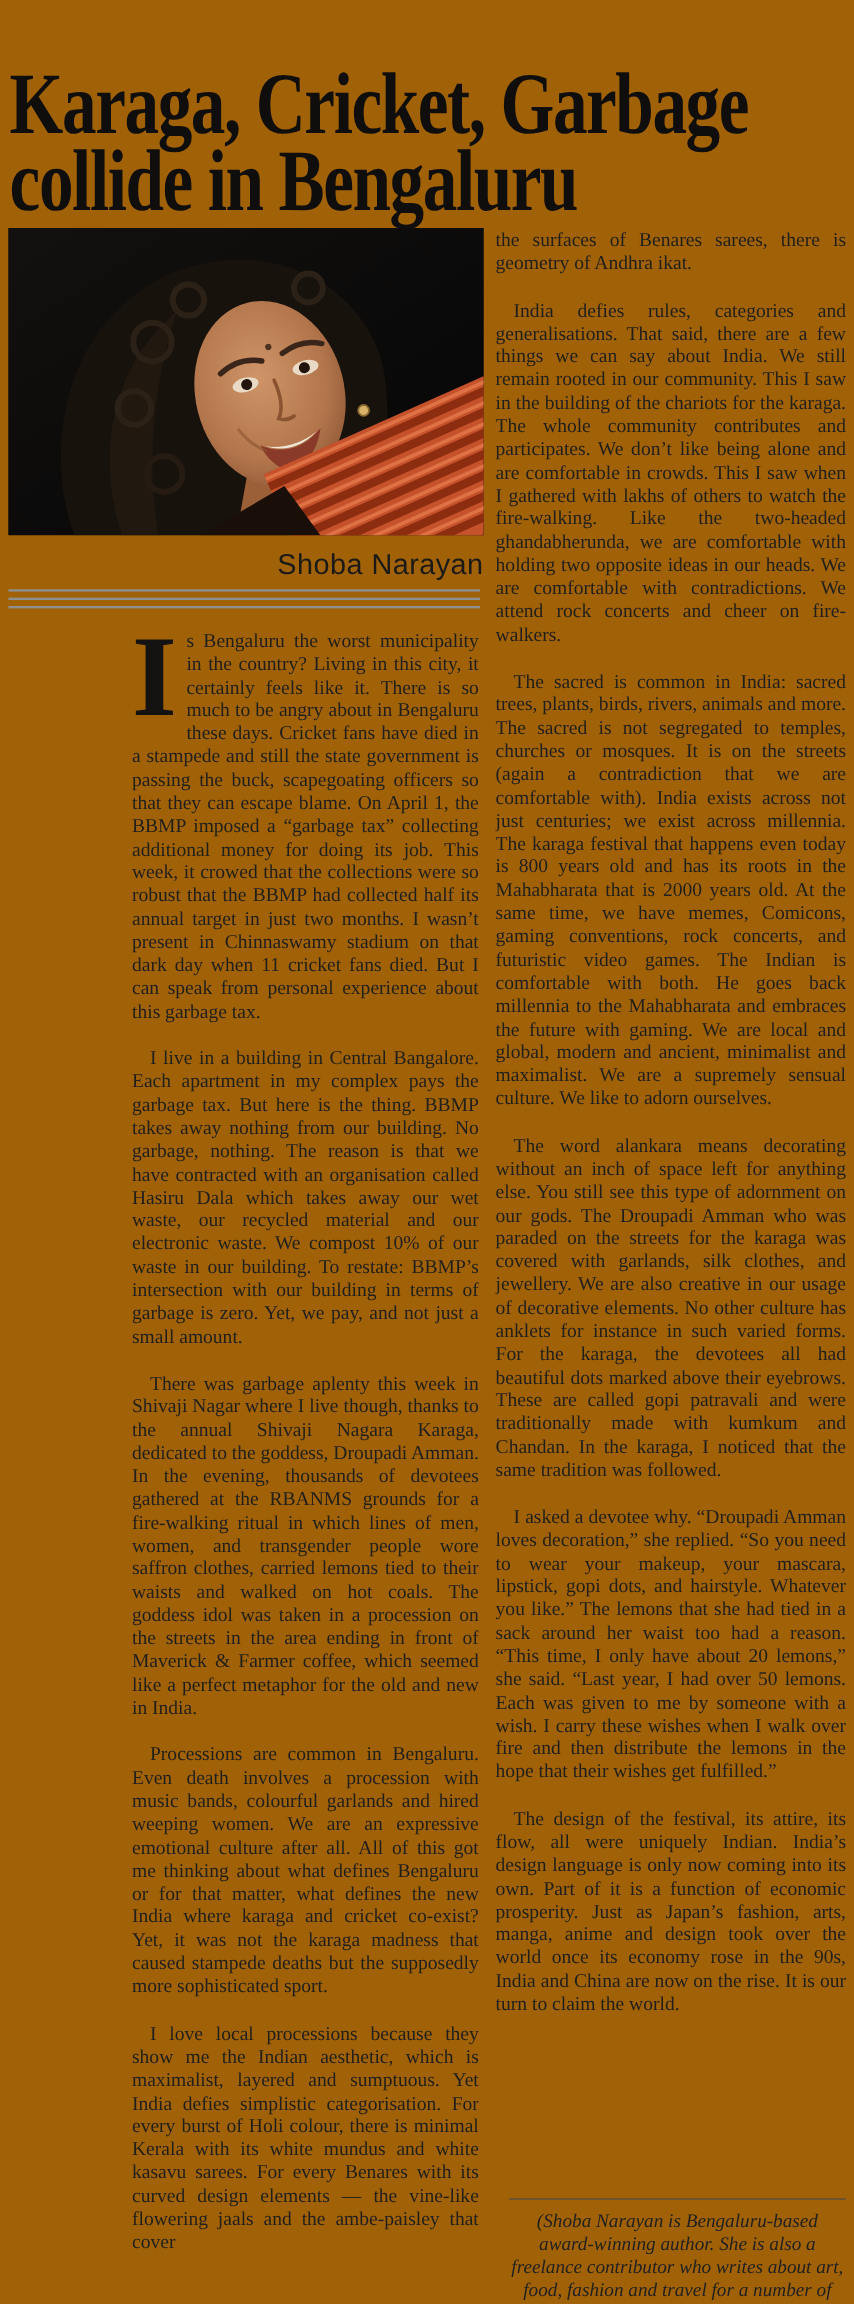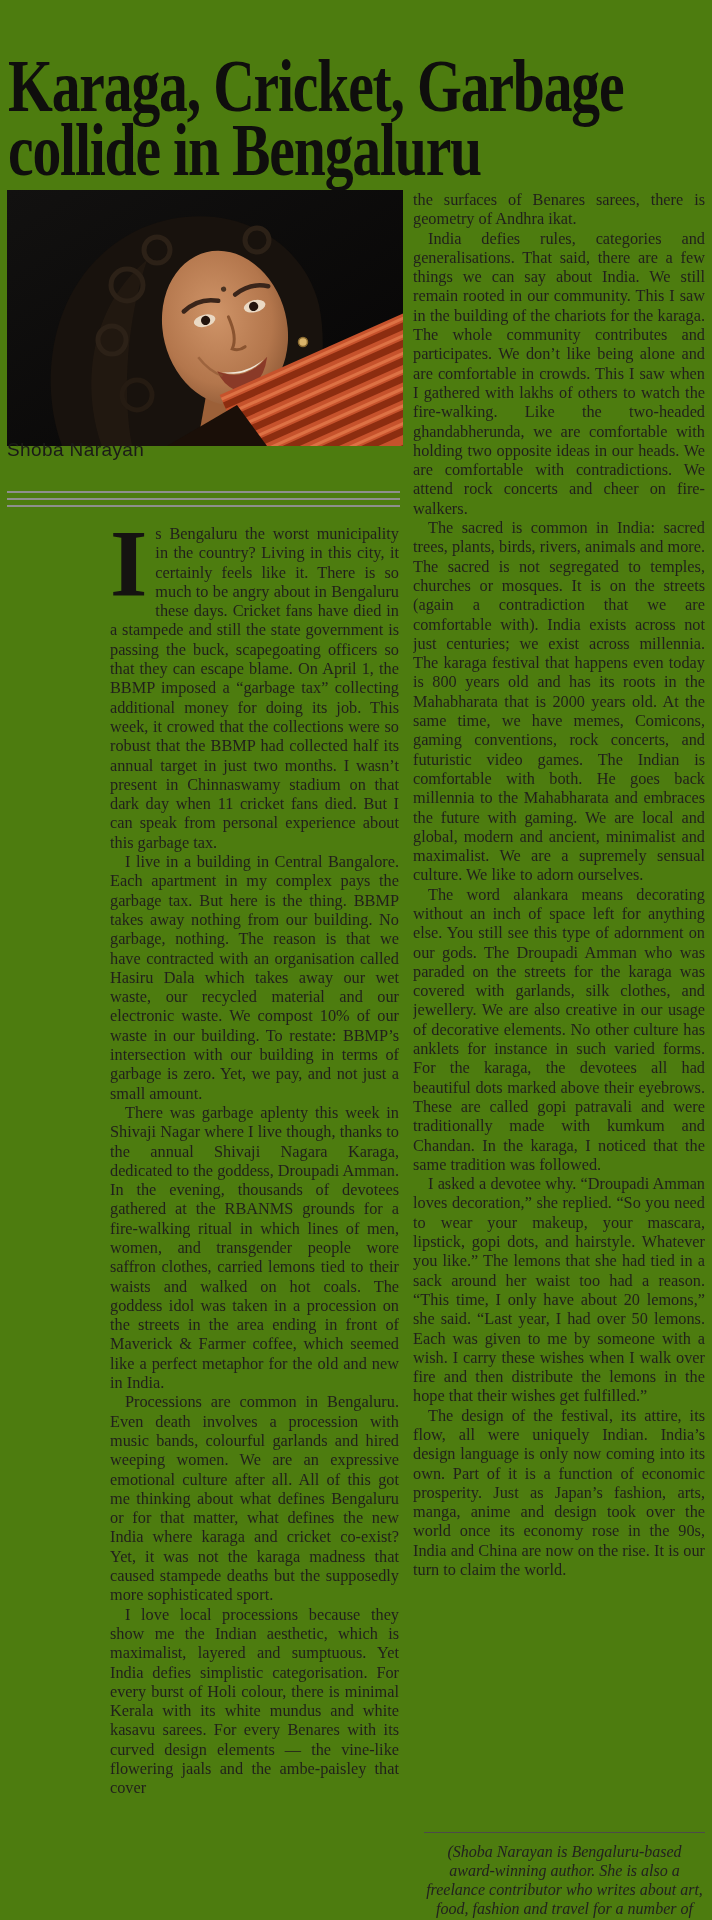--- a/index.html
+++ b/index.html
@@ -1,21 +1,21 @@
 <!DOCTYPE html>
 <html lang="en"><head>
 <meta charset="utf-8">
 <style>
   html, body { margin: 0; padding: 0; background: #e9e7e2; }
   .page {
     position: relative;
     width: 712px;
     height: 1920px;
     margin: 0 auto;
-    background: #4d7c0f;
+    background: #a16207;
     overflow: hidden;
     color: #1d1c1a;
     font-family: "Liberation Serif", serif;
   }
 
   
   .headline {
     position: absolute;
     left: 8px;
     top: 6px;
@@ -38,25 +38,25 @@
     width: 396px;
     height: 256px;
     background: #0c0b0a;
   }
   .photo-wrap svg { display: block; }
 
   
   .photo-caption {
     position: absolute;
     left: 7px;
-    top: 439px;
+    top: 457px;
     width: 396px;
-    text-align: left;
+    text-align: right;
     font-family: "Liberation Sans", sans-serif;
-    font-size: 19px;
+    font-size: 24px;
     letter-spacing: 0.4px;
     color: #1b1a18;
   }
 
   
   .triple-rule {
     position: absolute;
     left: 7px;
     top: 491px;
     width: 393px;
@@ -72,21 +72,21 @@
     position: absolute;
     font-size: 16.3px;
     line-height: 19.3px;
     text-align: justify;
     color: #211f1c;
     overflow: hidden;
     hyphens: auto;
     -webkit-hyphens: auto;
   }
   .col p { margin: 0; }
-  .col p.indent { text-indent: 15px; }
+  .col p.indent { text-indent: 15px; margin-top: 20px; }
   .col-left  { left: 110px; top: 524px;  width: 289px; height: 1392px; }
   .col-right { left: 413px; top: 190px;  width: 292px; height: 1636px; }
 
   .dropcap {
     float: left;
     font-size: 96px;
     line-height: 76px;
     height: 76px;
     font-weight: 700;
     margin: 2px 8px 0 0;

